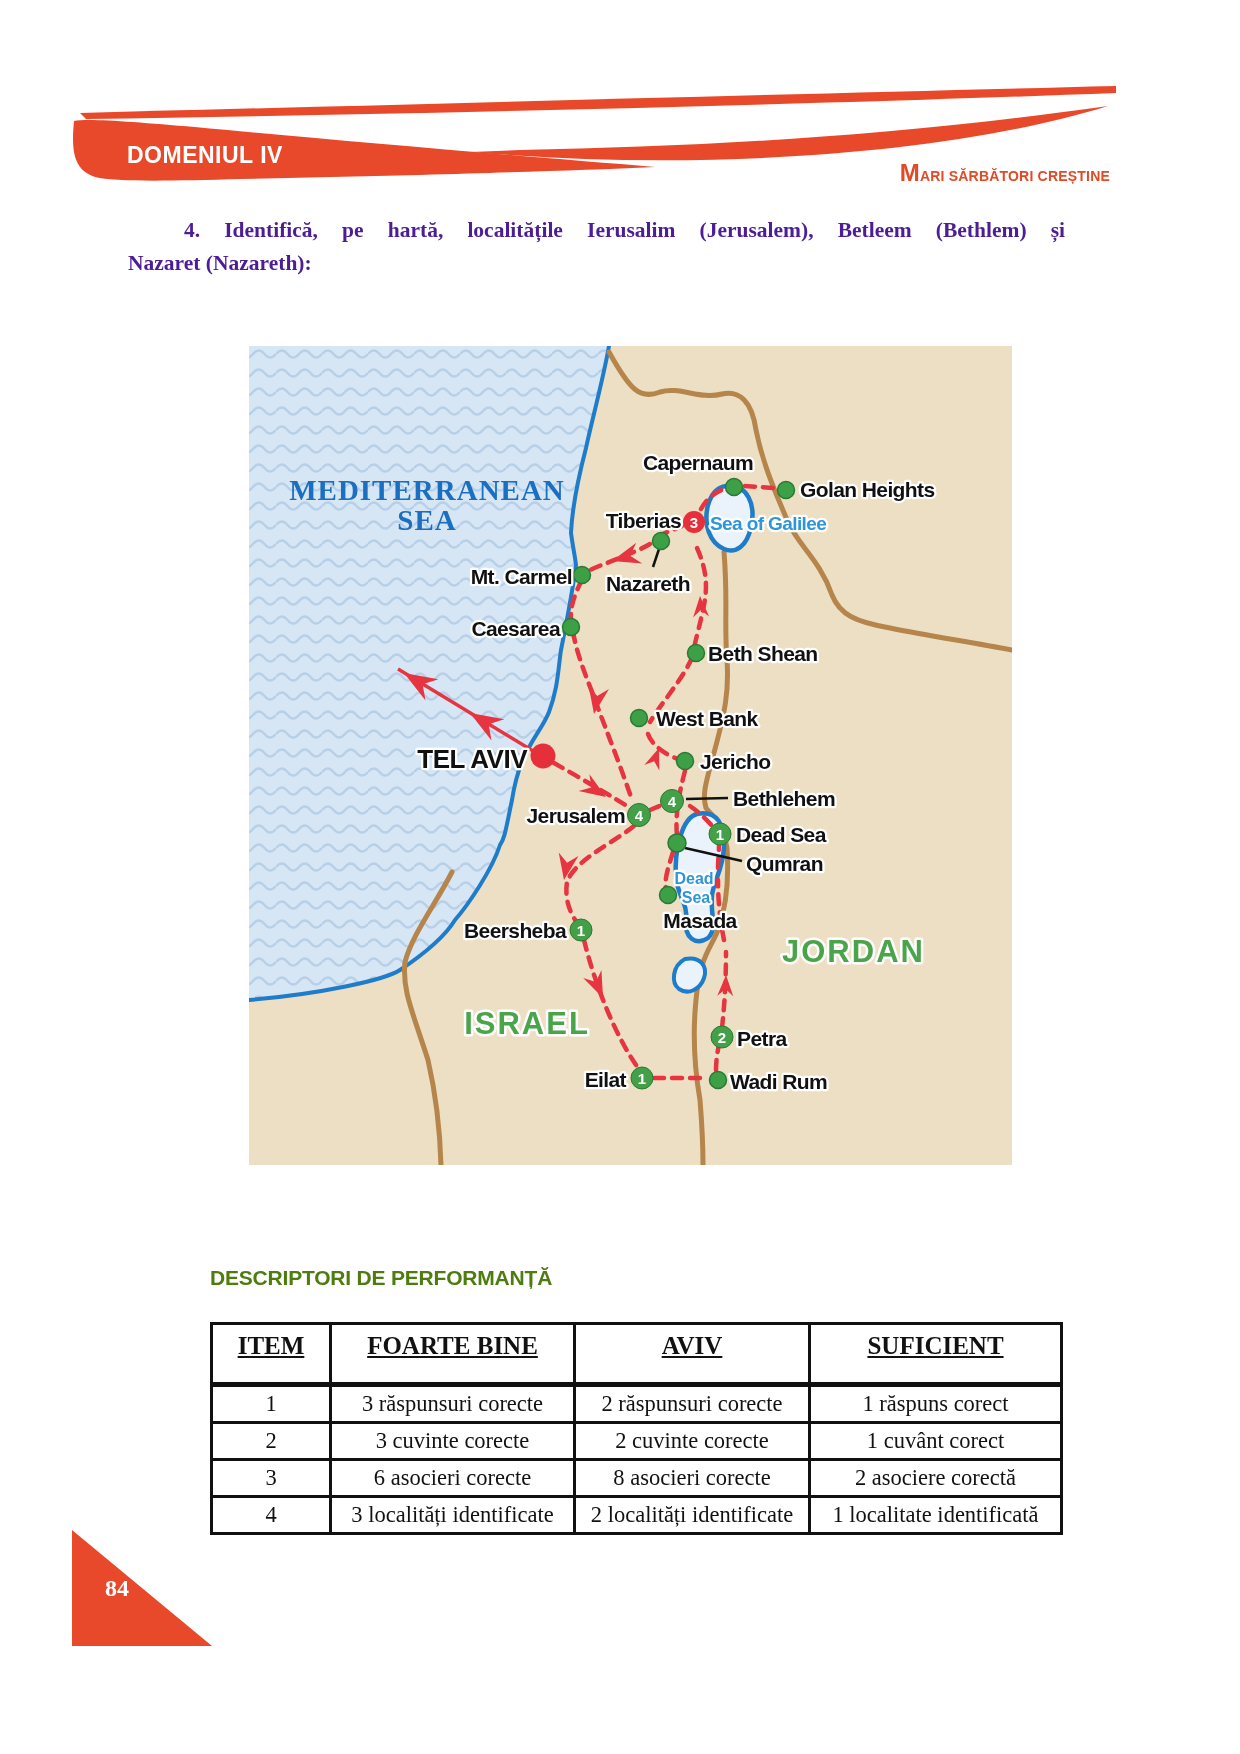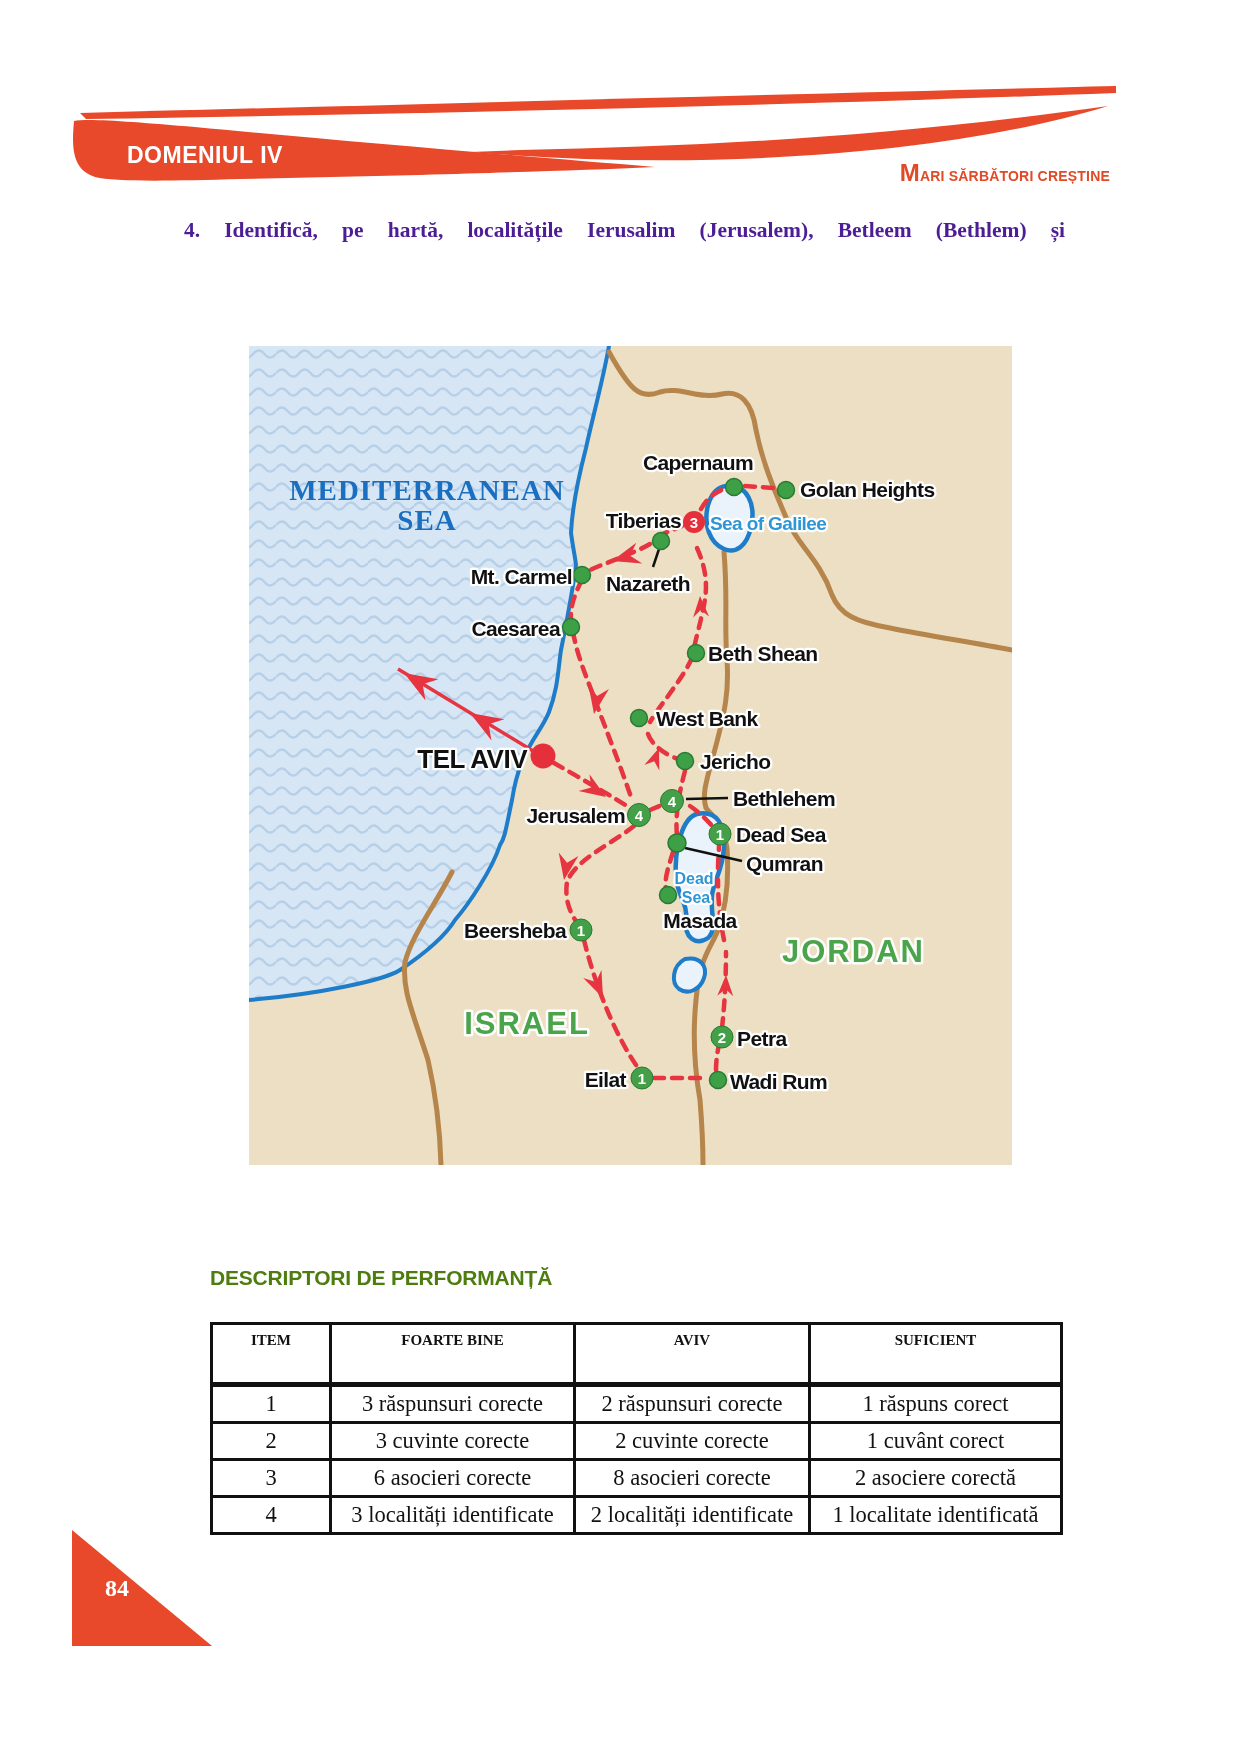--- a/index.html
+++ b/index.html
@@ -28,21 +28,21 @@
   .lbl-sea{fill:#1b6fc0;font-size:29px;letter-spacing:1px;stroke-width:0;font-weight:bold;}
   .stop-num{font-family:"Liberation Sans",sans-serif;font-weight:bold;font-size:15px;fill:#fff;
             stroke:none;text-anchor:middle;}
   
   .desc-head{position:absolute;left:210px;top:1266px;color:#4d7c0f;
      font-family:"Liberation Sans",sans-serif;font-weight:bold;font-size:21px;letter-spacing:-0.2px;}
   table.perf{position:absolute;left:210px;top:1322px;border-collapse:collapse;table-layout:fixed;
      width:850px;font-size:22.5px;color:#111;}
   table.perf th,table.perf td{border:3px solid #111;text-align:center;padding:0 2px;
      overflow:hidden;white-space:nowrap;}
-  table.perf th{height:50px;vertical-align:top;padding-top:7px;font-size:15px;border-bottom:5px solid #111;}
+  table.perf th{height:50px;vertical-align:top;padding-top:7px;font-size:25px;border-bottom:5px solid #111;text-decoration:underline;}
   table.perf td{height:34px;vertical-align:middle;}
   
   .ftr-svg{position:absolute;left:72px;top:1530px;width:140px;height:116px;}
   .ftr-num{font-family:"Liberation Serif",serif;font-weight:bold;font-size:24px;fill:#fff;}
 </style>
 </head>
 <body>
 
 <div class="page">
 
@@ -50,20 +50,21 @@
     <path fill="#e8492a" d="M20,33 C360,24 740,14 1056,6 L1056,13 C740,25 360,34 26,39 Z"></path>
     <path fill="#e8492a" d="M14,41 C11,72 14,90 35,97 C55,102 110,101 180,99 L360,95 C460,92 530,90 595,87
          C460,76 270,60 135,47 C75,42 28,38 14,41 Z"></path>
     <path fill="#e8492a" d="M1048,26 C820,58 640,66 460,70 L410,72 C640,92 890,75 1048,26 Z"></path>
   </svg>
   <div class="hdr-section">DOMENIUL IV</div>
   <div class="hdr-title">MARI SĂRBĂTORI CREȘTINE</div>
 
   <div class="task">
     <div class="l1">4. Identifică,  pe hartă, localitățile Ierusalim (Jerusalem), Betleem (Bethlem) și</div>
+    <div class="l2">Nazaret (Nazareth):</div>
   </div>
 
   <svg class="map-svg" viewBox="249 346 763 819">
     <defs>
       <pattern id="waves" width="46" height="19" patternUnits="userSpaceOnUse">
         <path d="M0,12 Q5.75,5 11.5,12 T23,12 T34.5,12 T46,12" fill="none" stroke="#b7d0e8" stroke-width="2.4"></path>
       </pattern>
       <path id="arw" d="M0,0 L-21,8 L-14,0 L-21,-8 Z" fill="#e63440"></path>
     </defs>
 

